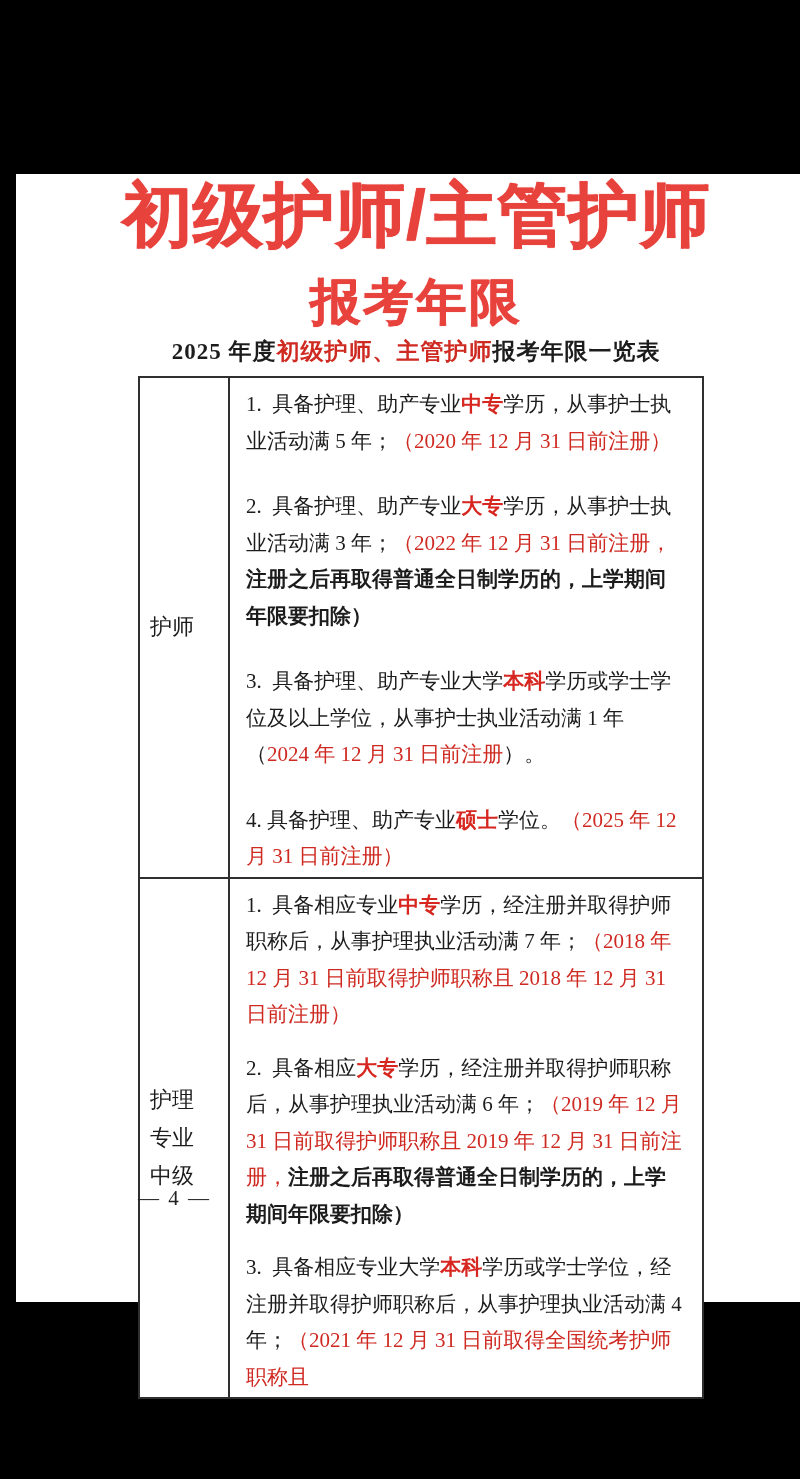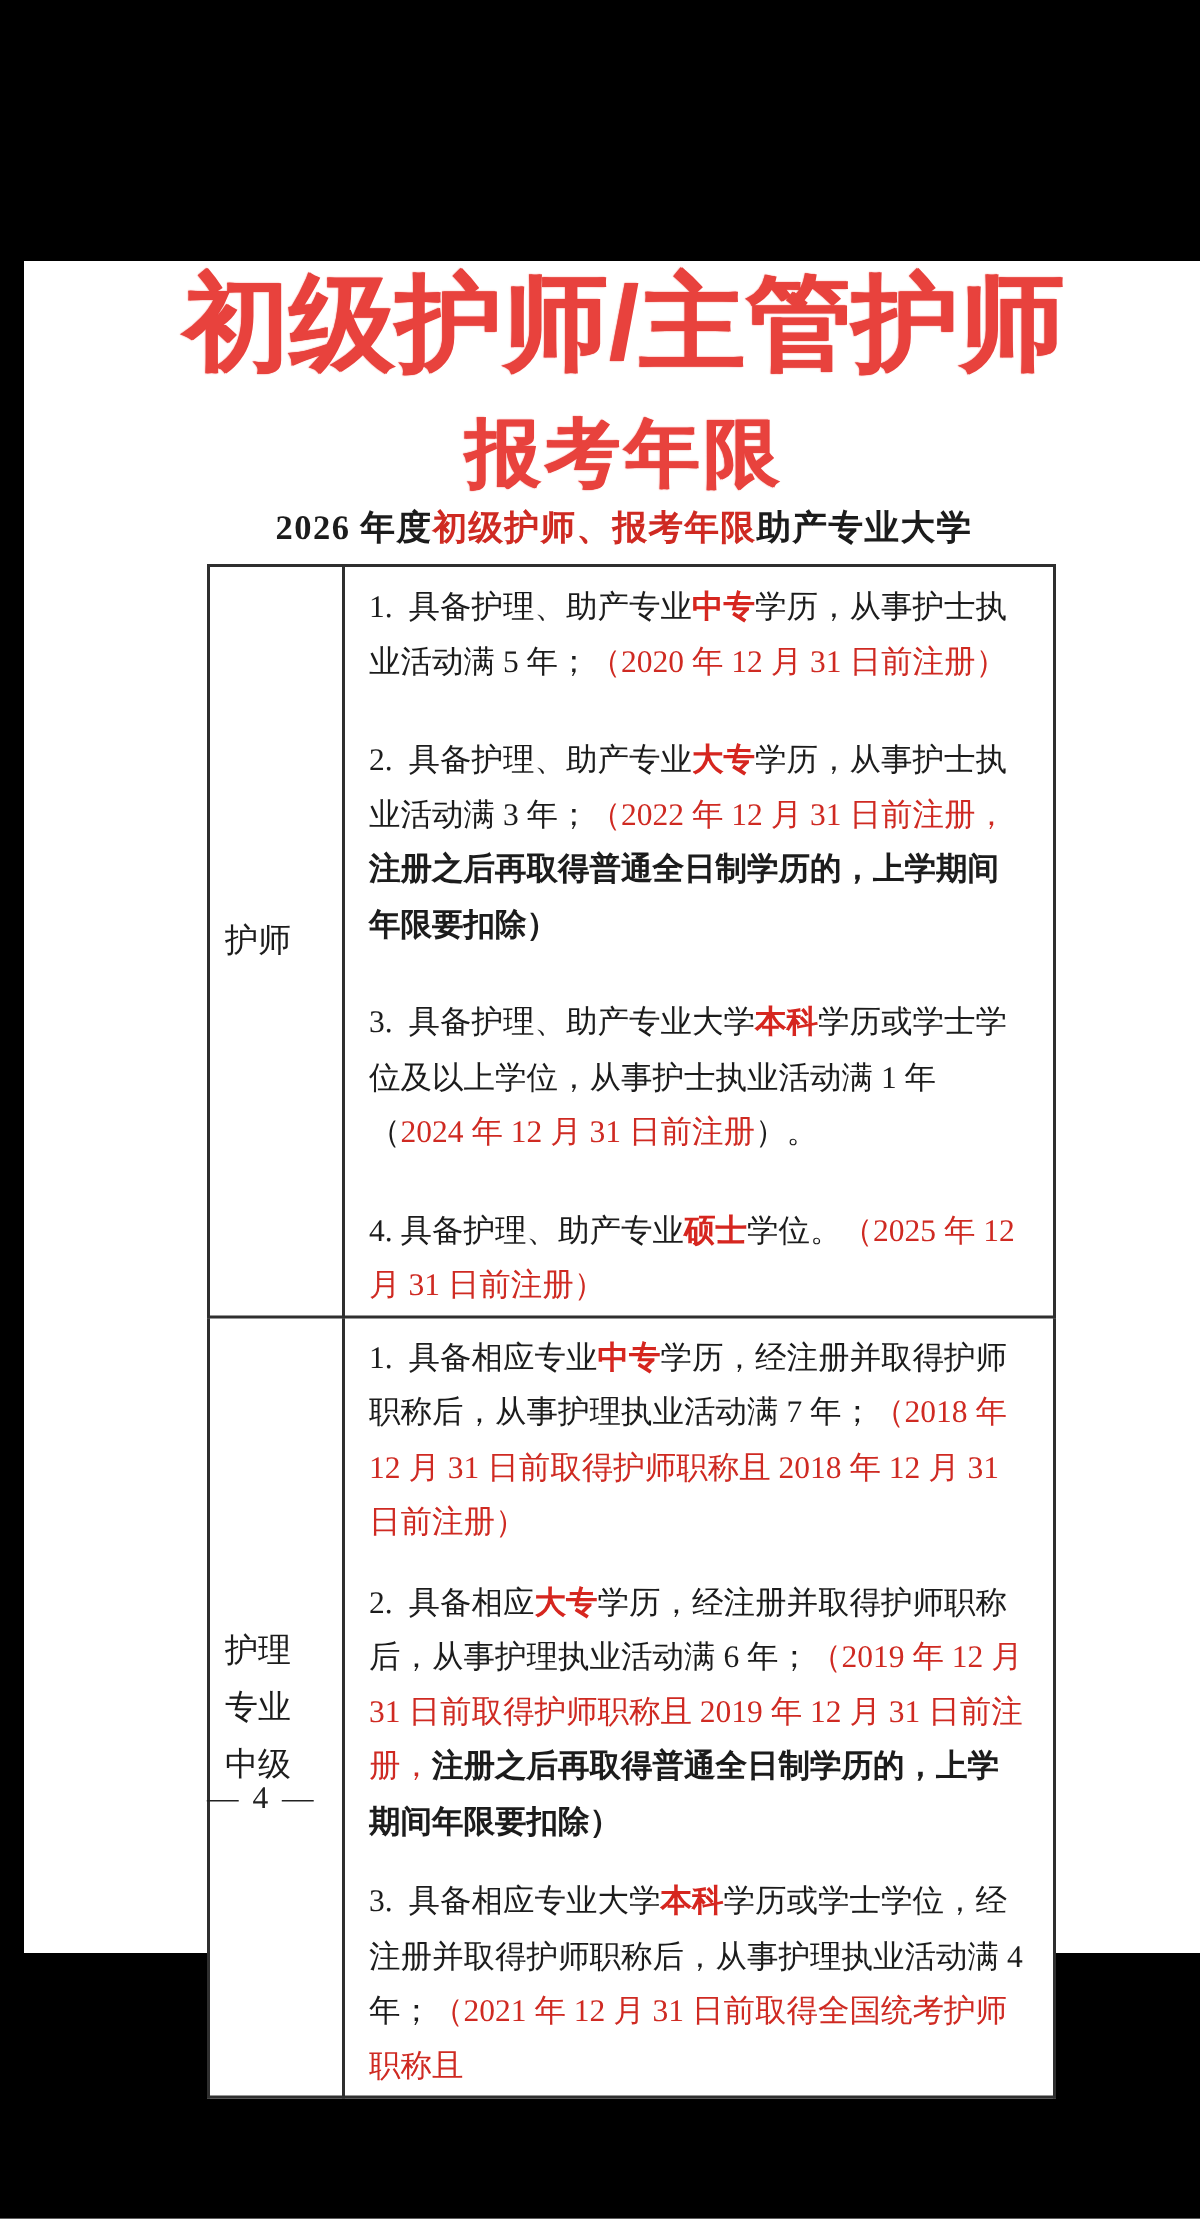--- a/index.html
+++ b/index.html
@@ -107,21 +107,21 @@
 <body>
 
 <div class="canvas">
   <div class="page">
 
     <div class="overlay-title">
       <div class="overlay-line1">初级护师/主管护师</div>
       <div class="overlay-line2">报考年限</div>
     </div>
 
-    <div class="doc-heading"><span>2026 年度</span><span class="red">初级护师、报考年限</span><span>助产专业大学</span></div>
+    <div class="doc-heading"><span>2025 年度</span><span class="red">初级护师、主管护师</span><span>报考年限一览表</span></div>
 
     <table class="req">
       <tbody id="table-body">
           <tr class="r1">
             <td class="cat">
               <div>护师</div>
             </td>
             <td class="content"><div class="item"><span class="t">1.  具备护理、助产专业</span><span class="t red bold">中专</span><span class="t">学历，从事护士执业活动满 5 年；</span><span class="t red">（2020 年 12 月 31 日前注册）</span></div><div class="item"><span class="t">2.  具备护理、助产专业</span><span class="t red bold">大专</span><span class="t">学历，从事护士执业活动满 3 年；</span><span class="t red">（2022 年 12 月 31 日前注册，</span><span class="t bold">注册之后再取得普通全日制学历的，上学期间年限要扣除）</span></div><div class="item"><span class="t">3.  具备护理、助产专业大学</span><span class="t red bold">本科</span><span class="t">学历或学士学位及以上学位，从事护士执业活动满 1 年（</span><span class="t red">2024 年 12 月 31 日前注册</span><span class="t">）。</span></div><div class="item"><span class="t">4. 具备护理、助产专业</span><span class="t red bold">硕士</span><span class="t">学位。</span><span class="t red">（2025 年 12 月 31 日前注册）</span></div></td>
           </tr>
           <tr class="r2">

